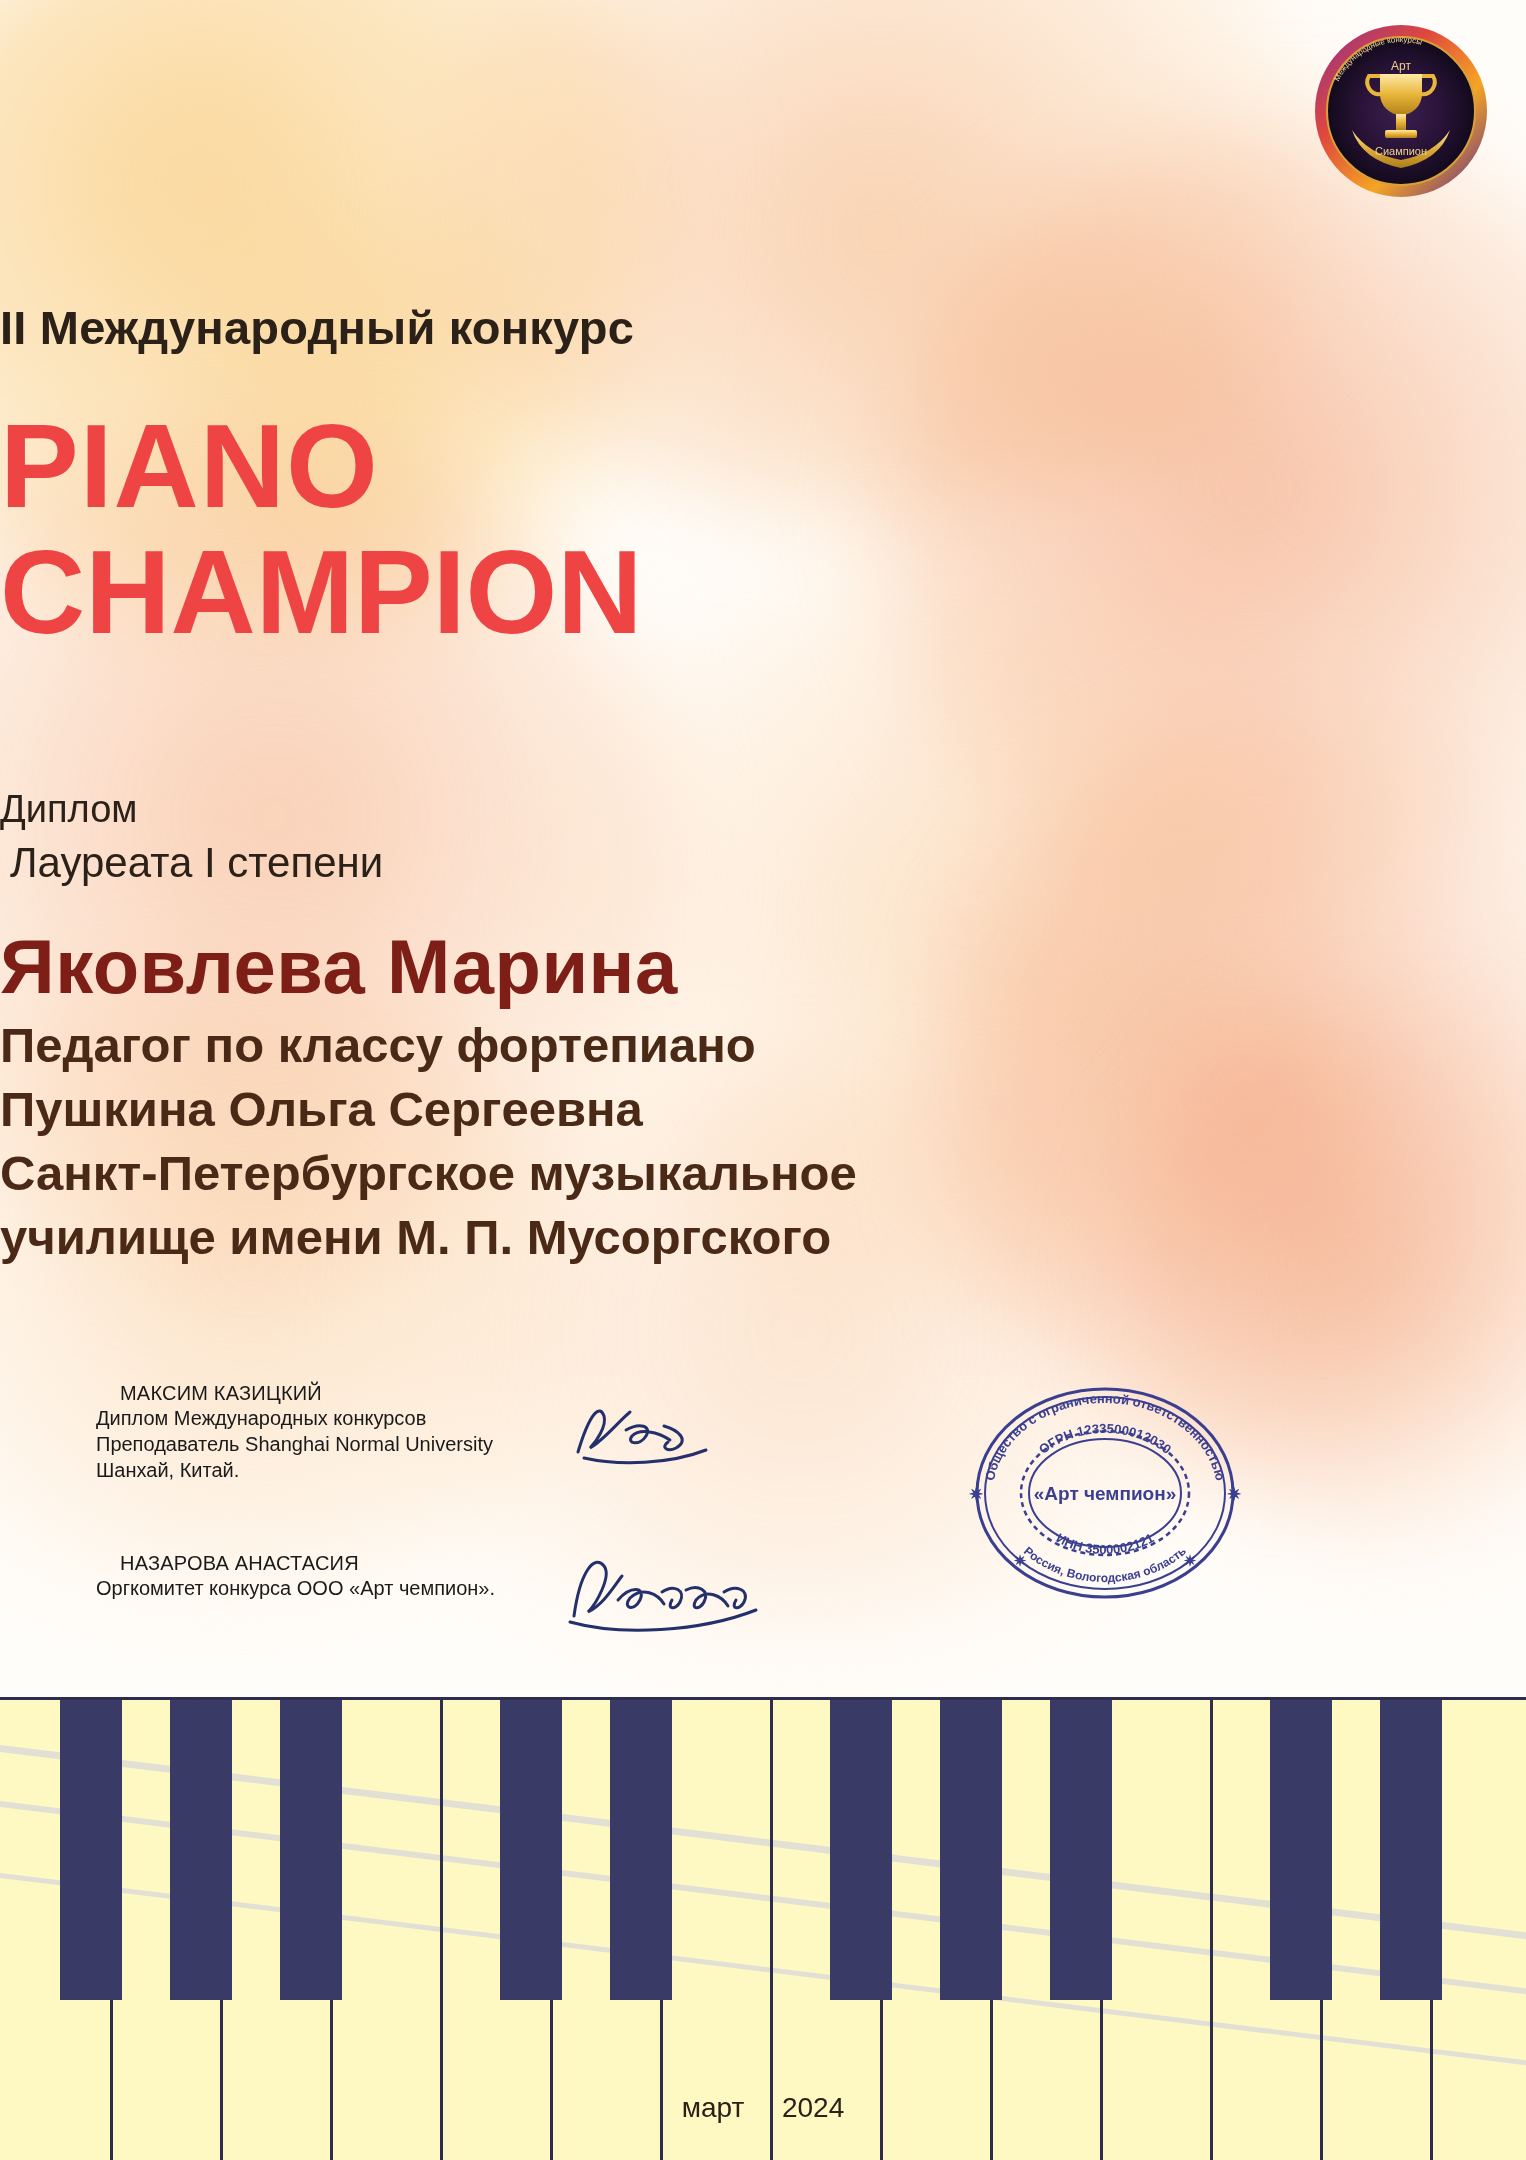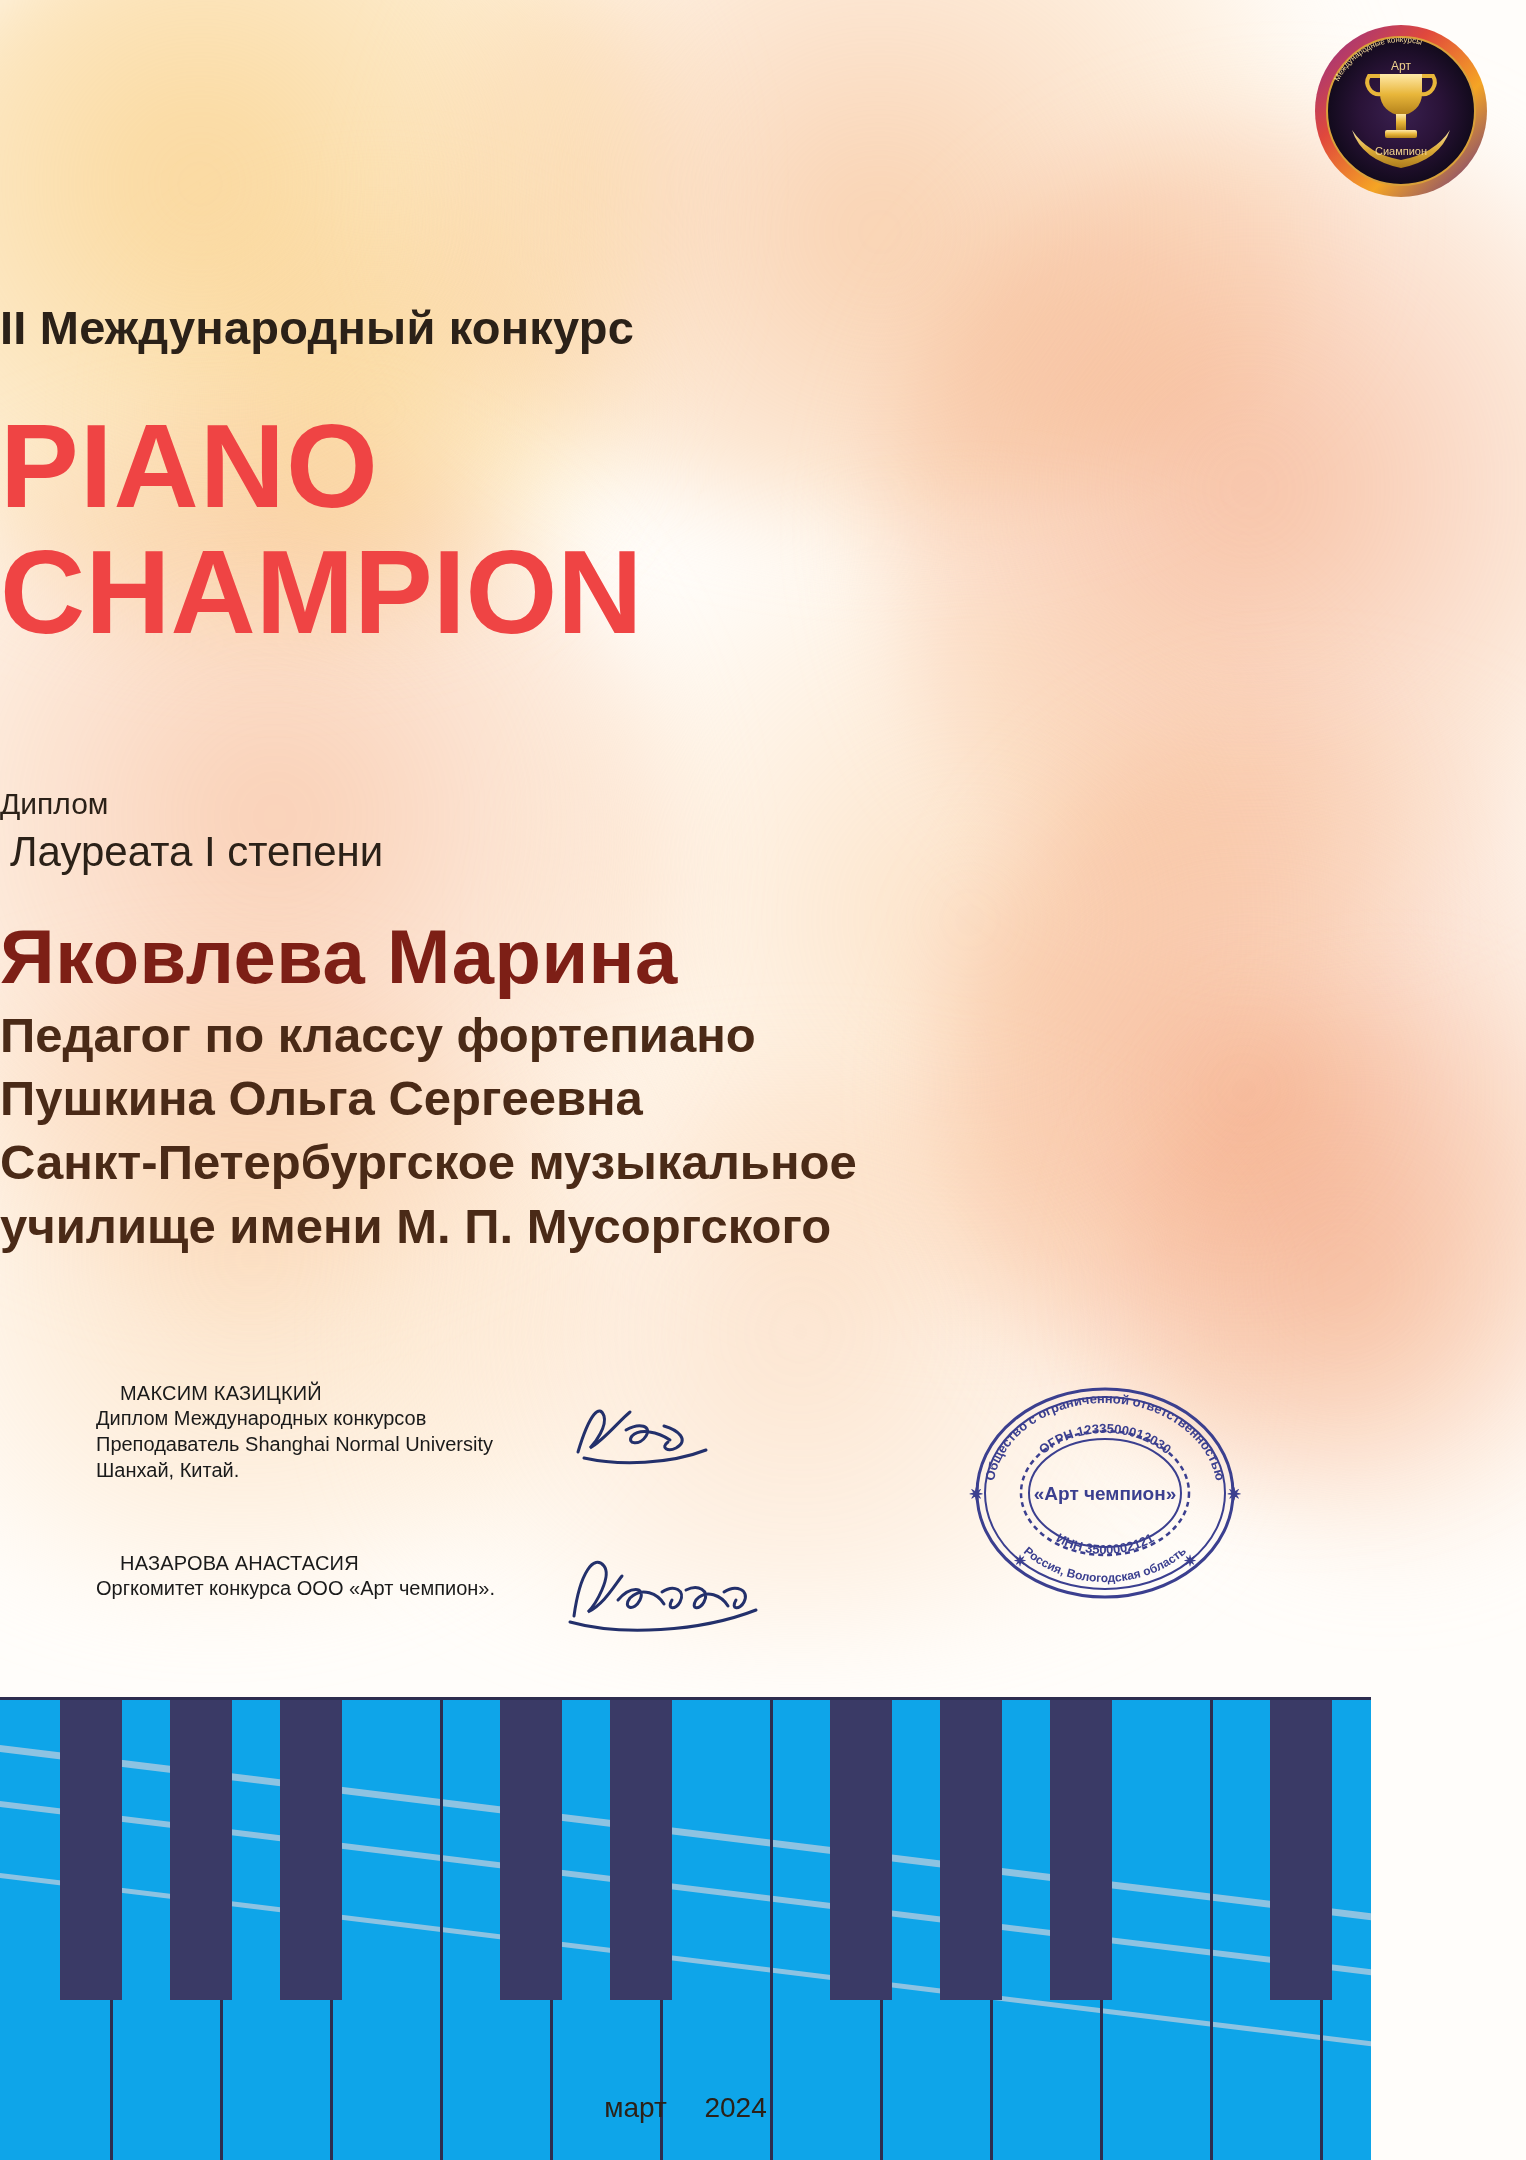--- a/index.html
+++ b/index.html
@@ -69,21 +69,21 @@
     font-size: 118px;
     font-weight: 700;
     line-height: 1.07;
     color: #ef4444;
     letter-spacing: 1px;
   }
   .title .l2 { display: block; letter-spacing: 0px; }
 
   .award-word {
     margin-top: 128px;
-    font-size: 30px;
+    font-size: 38px;
     color: #2b2118;
     line-height: 1.35;
   }
   .award-degree {
     font-size: 42px;
     color: #2b2118;
     line-height: 1.35;
     padding-left: 10px;
   }
   .laureate-name {
@@ -136,23 +136,23 @@
     top: 1378px;
     width: 290px;
     height: 230px;
   }
 
   
   .piano {
     position: absolute;
     left: 0;
     bottom: 0;
-    width: 1371px;
+    width: 1526px;
     height: 460px;
-    background: #0ea5e9;
+    background: #fef9c3;
     border-top: 3px solid #2d2d4f;
     overflow: hidden;
   }
   .wkey {
     position: absolute;
     top: 0;
     bottom: 0;
     border-right: 3px solid #2d2d4f;
   }
   .bkey {

